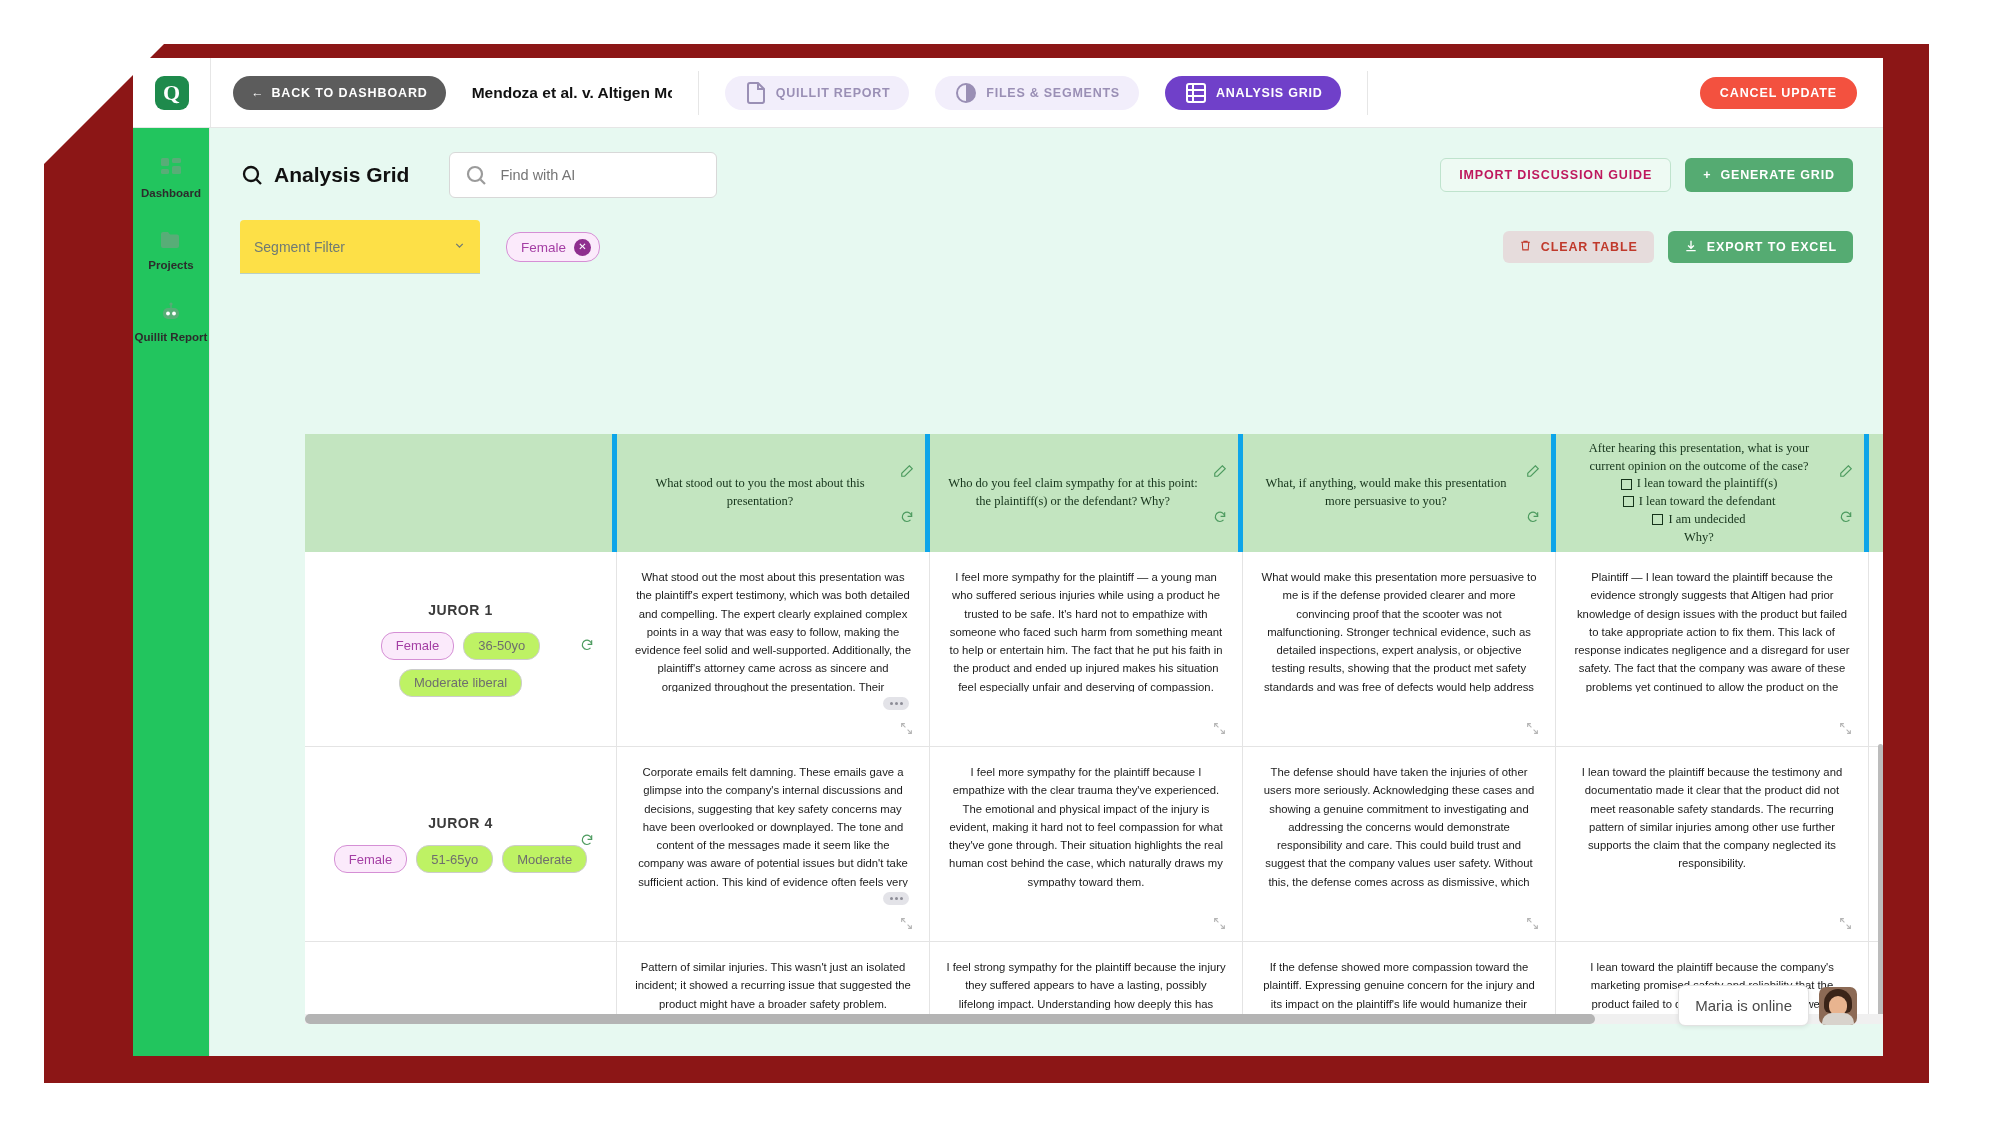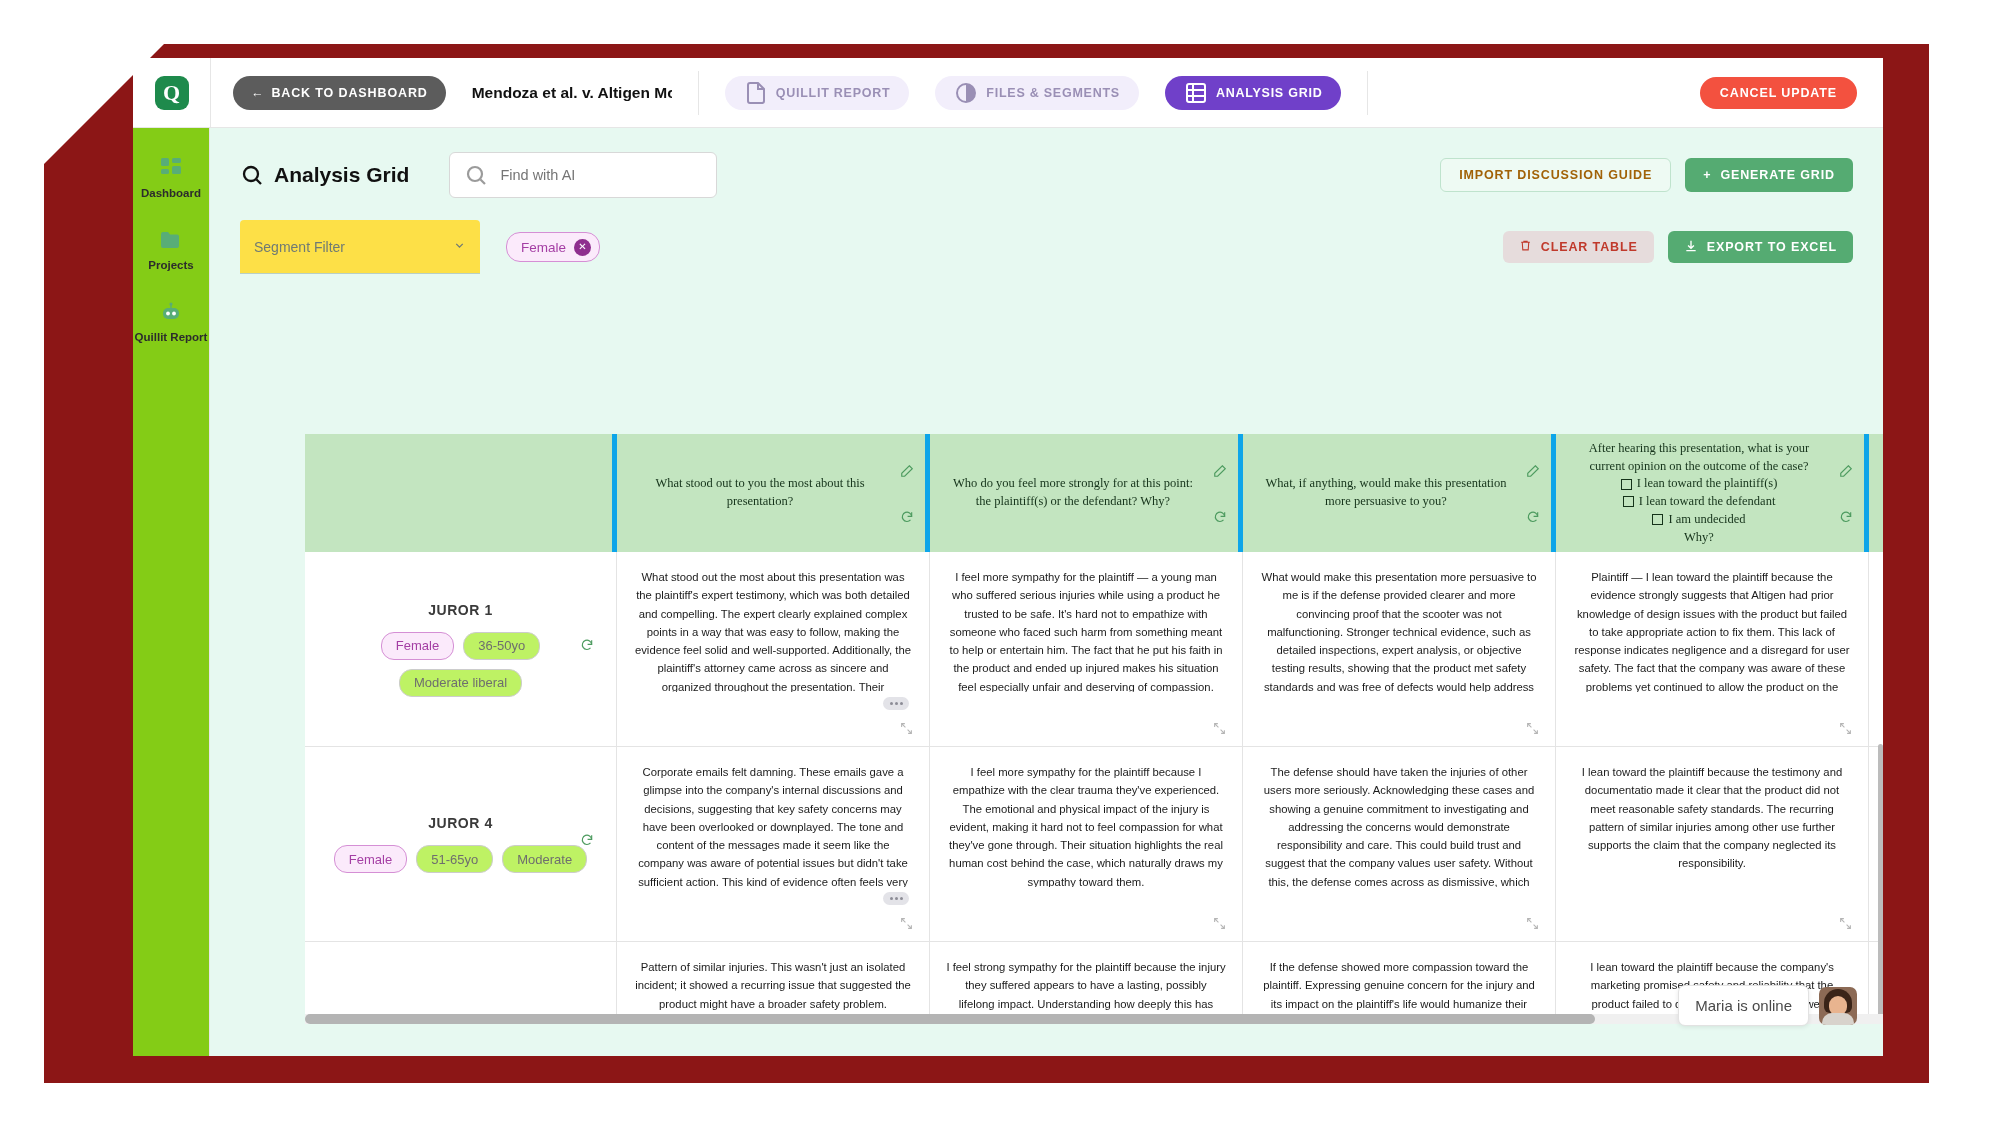--- a/index.html
+++ b/index.html
@@ -64,21 +64,21 @@
   .btn-cancel{
     height:32px;padding:0 20px;border-radius:16px;border:none;
     background:#f3513f;color:#ffffff;
     font-size:12.5px;font-weight:bold;letter-spacing:.07em;cursor:pointer;
     margin-right:26px;font-family:"Liberation Sans", sans-serif;
   }
 
   
   .sidebar{
     position:absolute;left:0;top:70px;width:77px;height:928px;
-    background:#84cc16;border-right:1px solid #e6e6e6;
+    background:#22c55e;border-right:1px solid #e6e6e6;
     padding-top:28px;box-sizing:border-box;
   }
   .side-item{
     display:flex;flex-direction:column;align-items:center;gap:7px;
     margin-bottom:28px;cursor:pointer;
   }
   .side-label{
     font-size:11.5px;color:#2c2c2c;text-align:center;line-height:1.15;font-weight:600;
   }
   .ic{width:24px;height:24px;display:block;}
@@ -98,21 +98,21 @@
     border:1px solid #d8d8d8;border-radius:6px;
     display:flex;align-items:center;gap:10px;padding:0 14px;box-sizing:border-box;
   }
   .search-box input{
     border:none;outline:none;font-size:14.5px;color:#8b8b8b;width:100%;
     background:transparent;font-family:"Liberation Sans", sans-serif;
   }
   .head-spacer{flex:1;}
   .btn-outline-green{
     height:34px;padding:0 18px;border-radius:6px;
-    border:1px solid #bfe3cd;background:#eefaf3;color:#a16207;
+    border:1px solid #bfe3cd;background:#eefaf3;color:#be185d;
     font-size:12.5px;font-weight:bold;letter-spacing:.07em;cursor:pointer;
     font-family:"Liberation Sans", sans-serif;
   }
   .btn-green{
     height:34px;padding:0 18px;border-radius:6px;border:none;
     background:#55ab72;color:#ffffff;
     font-size:12.5px;font-weight:bold;letter-spacing:.07em;cursor:pointer;
     display:flex;align-items:center;gap:9px;margin-left:14px;
     font-family:"Liberation Sans", sans-serif;
   }
@@ -412,21 +412,21 @@
               </span>
               <span class="refresh">
                 <svg width="14" height="14" viewBox="0 0 24 24" fill="none" stroke="#4d9b5f" stroke-width="2">
                     <path d="M20 11a8 8 0 1 0-2 6"></path>
                     <path d="M20 4v7h-7"></path>
                   </svg>
               </span>
             </div>
 
             <div class="hcell">
-              <div class="hcell-text">Who do you feel more strongly for at this point: the plaintiff(s) or the defendant? Why?</div>
+              <div class="hcell-text">Who do you feel claim sympathy for at this point: the plaintiff(s) or the defendant? Why?</div>
               <span class="pencil">
                 <svg width="14" height="14" viewBox="0 0 24 24" fill="none" stroke="#4d9b5f" stroke-width="2">
                     <path d="M16 3l5 5L8 21H3v-5z"></path>
                   </svg>
               </span>
               <span class="refresh">
                 <svg width="14" height="14" viewBox="0 0 24 24" fill="none" stroke="#4d9b5f" stroke-width="2">
                     <path d="M20 11a8 8 0 1 0-2 6"></path>
                     <path d="M20 4v7h-7"></path>
                   </svg>

